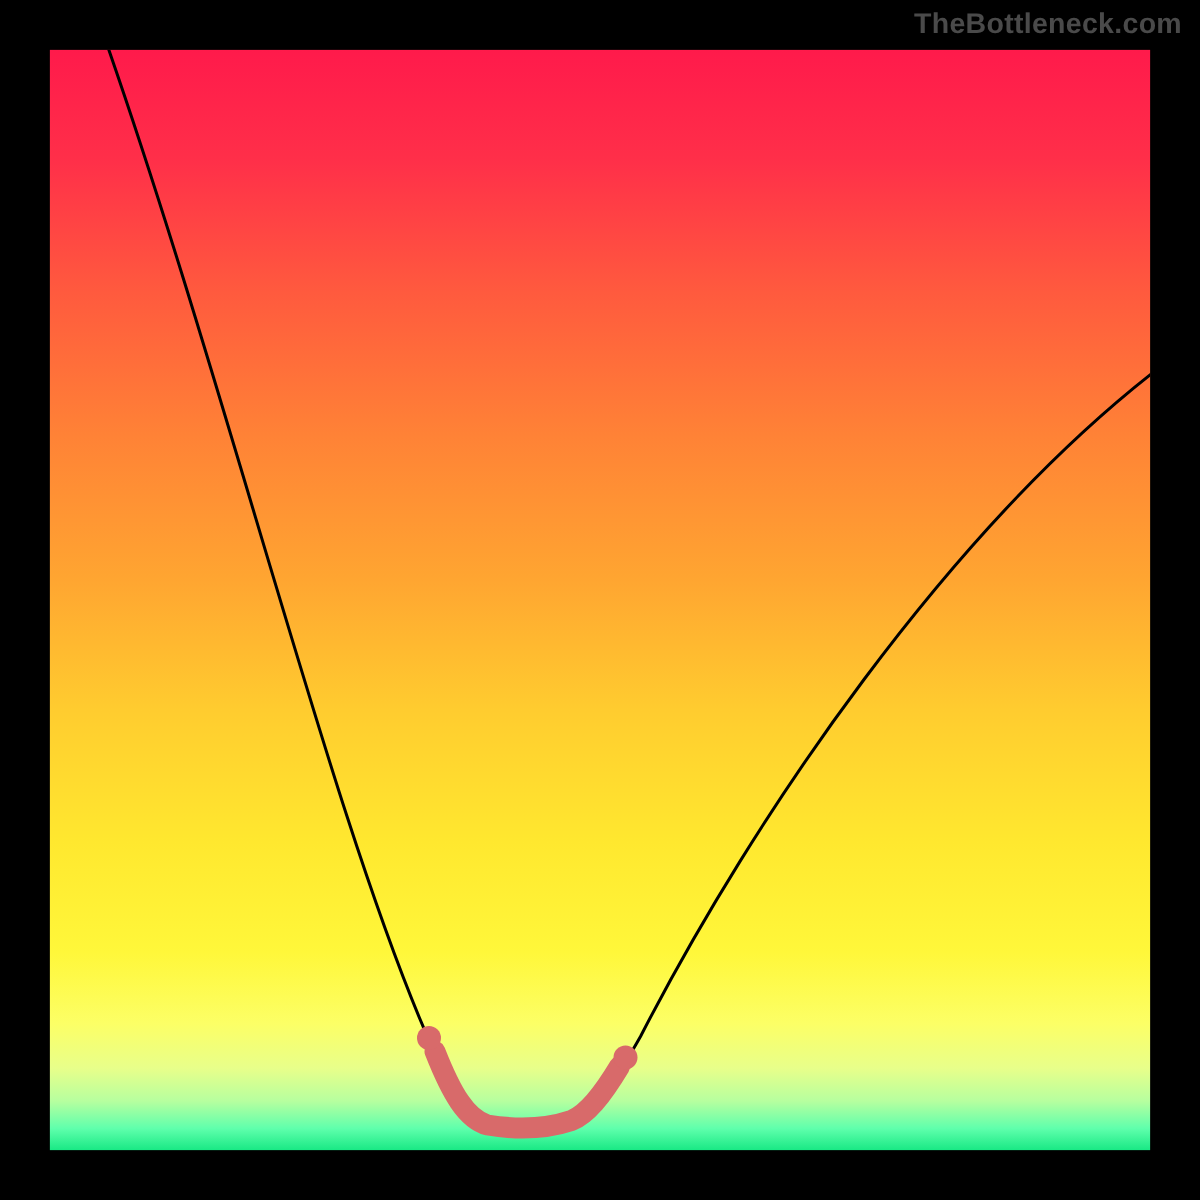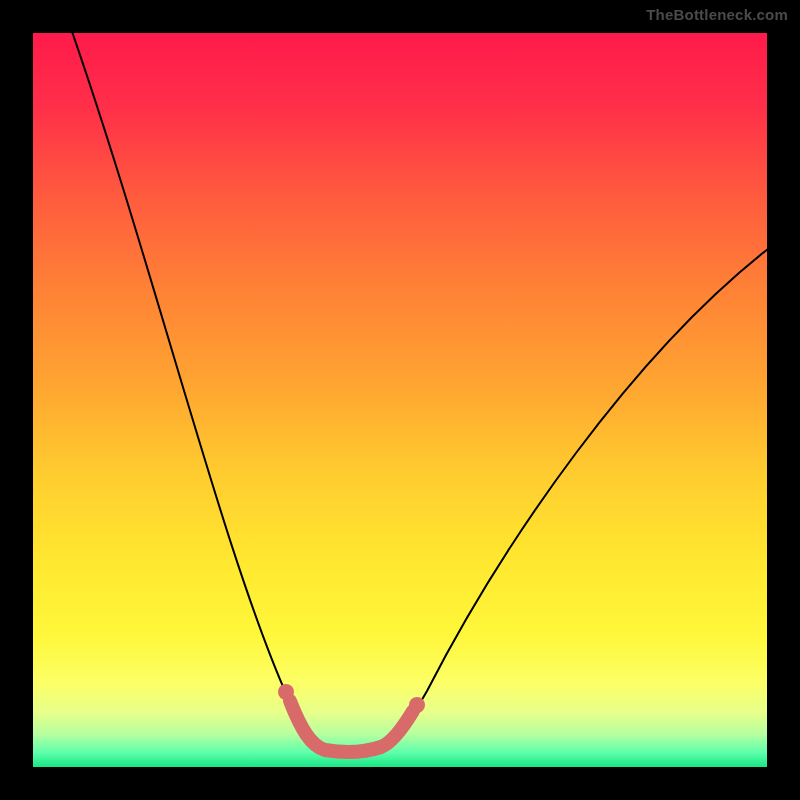--- a/index.html
+++ b/index.html
@@ -30,21 +30,21 @@
   }
   .curve-svg {
     position: absolute;
     inset: 0;
   }
   .watermark {
     position: absolute;
     top: 6px;
     right: 12px;
     color: #4a4a4a;
-    font-size: 15px;
+    font-size: 19px;
     font-weight: 600;
     letter-spacing: 0.2px;
     user-select: none;
   }
 </style>
 </head>
 <body>
 
 <div class="frame">
 

